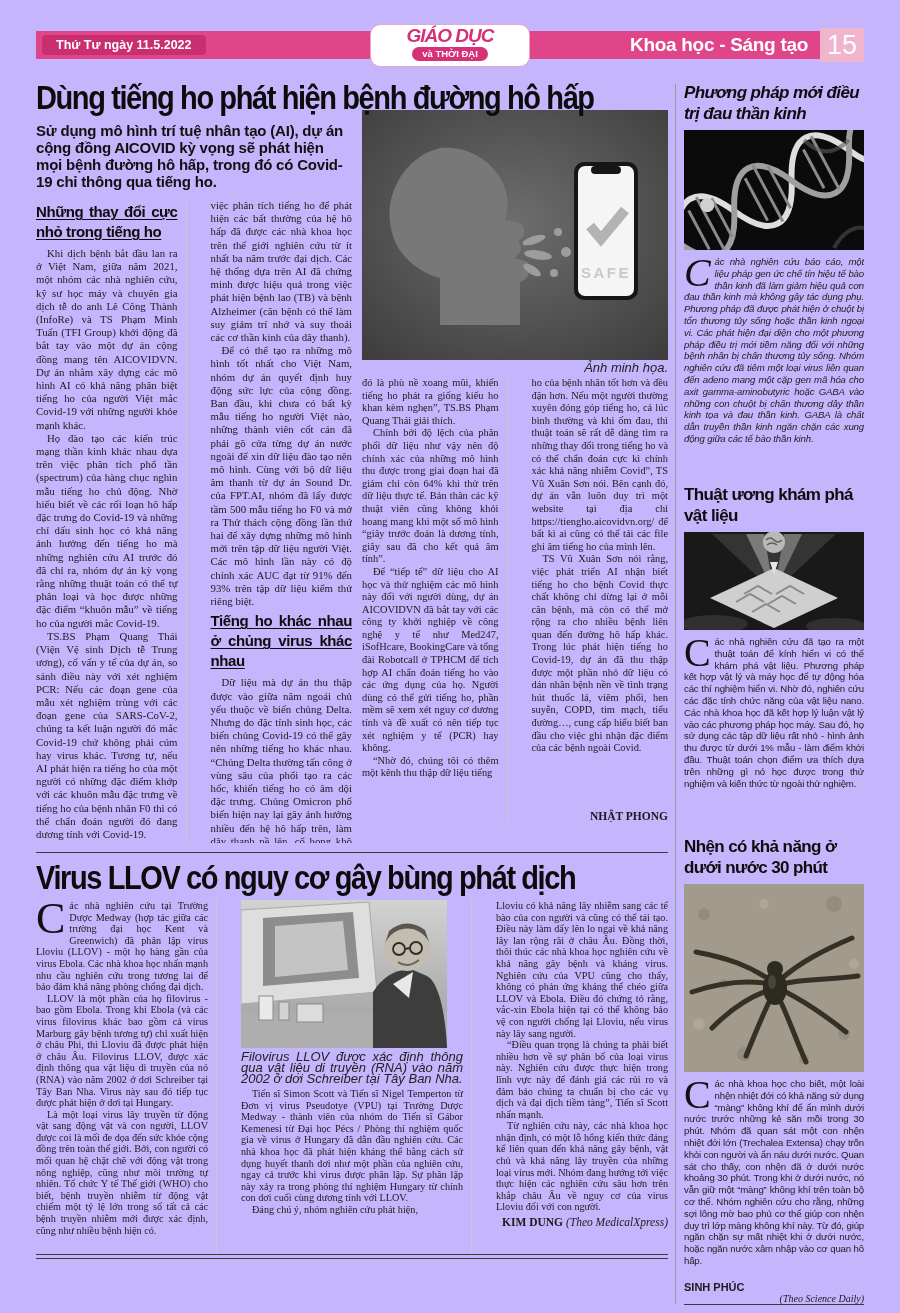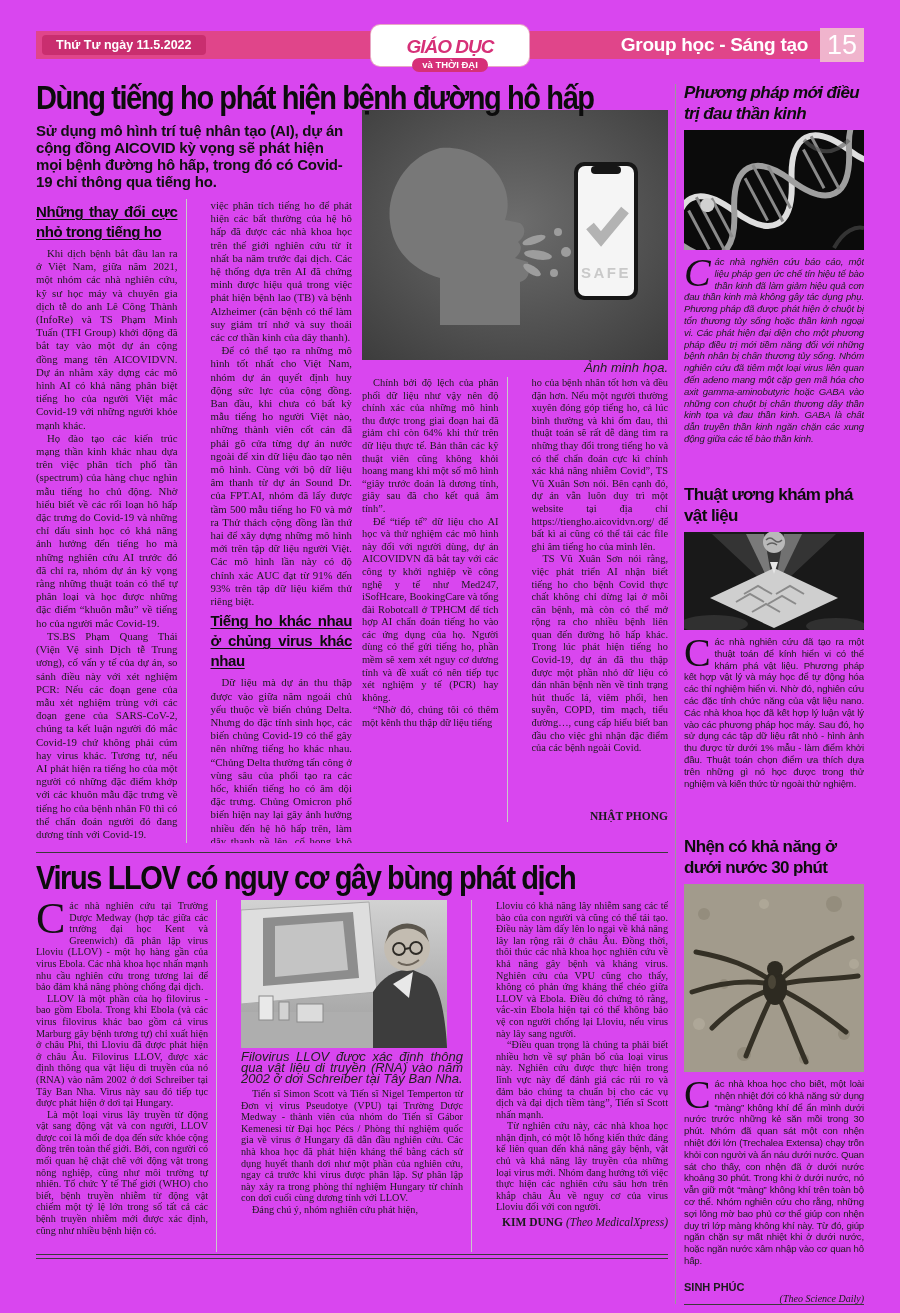--- a/index.html
+++ b/index.html
@@ -1,28 +1,28 @@
 <!DOCTYPE html>
 <html><head>
 <meta charset="utf-8">
 <style>
   html,body{margin:0;padding:0;background:#e9e9e9;}
-  .page{position:relative;width:900px;height:1313px;background:#d946ef;overflow:hidden;
+  .page{position:relative;width:900px;height:1313px;background:#c4b5fd;overflow:hidden;
         font-family:"Liberation Serif",serif;color:#1b1b1b;}
 
   
   .masthead{position:absolute;left:36px;top:31px;width:828px;height:28px;background:#e0458a;}
   .date-box{position:absolute;left:6px;top:4px;height:20px;background:#c92e6f;border-radius:4px;
             color:#fff;font:700 12.5px "Liberation Sans",sans-serif;padding:0 14px;
             display:flex;align-items:center;}
   .logo{position:absolute;left:50%;transform:translateX(-50%);top:-6px;width:158px;height:41px;
         background:#fff;border-radius:9px;display:flex;flex-direction:column;align-items:center;
         box-shadow:0 0 0 1px #e8a7c4;}
   .logo-top{color:#d63078;font:italic 800 19px "Liberation Sans",sans-serif;letter-spacing:-1px;
-            line-height:22px;margin-top:11px;}
+            line-height:22px;margin-top:0;}
   .logo-bottom{background:#d63078;color:#fff;font:700 9.5px "Liberation Sans",sans-serif;
                border-radius:8px;padding:1px 10px;line-height:12px;}
   .section-label{position:absolute;right:56px;top:0;height:28px;display:flex;align-items:center;
                  color:#fff;font:700 19px "Liberation Sans",sans-serif;letter-spacing:-0.3px;}
   .page-num{position:absolute;right:0;top:-3px;width:44px;height:34px;background:#f0b4cd;
             color:#fff;font:300 27px "Liberation Sans",sans-serif;display:flex;
             align-items:center;justify-content:center;}
 
   
   .headline{font-family:"Liberation Sans",sans-serif;font-weight:800;font-size:29px;
@@ -96,21 +96,21 @@
 <body>
 
 <div class="page">
 
   <div class="masthead">
     <div class="date-box">Thứ Tư ngày 11.5.2022</div>
     <div class="logo">
       <div class="logo-top">GIÁO DỤC</div>
       <div class="logo-bottom">và THỜI ĐẠI</div>
     </div>
-    <div class="section-label">Group học - Sáng tạo</div>
+    <div class="section-label">Khoa học - Sáng tạo</div>
     <div class="page-num">15</div>
   </div>
 
   <div class="article1">
     <h1 class="headline">Dùng tiếng ho phát hiện bệnh đường hô hấp</h1>
     <div class="a1-row">
       <div class="a1-left">
         <div class="lede">Sử dụng mô hình trí tuệ nhân tạo (AI), dự án cộng đồng AICOVID kỳ vọng sẽ phát hiện mọi bệnh đường hô hấp, trong đó có Covid-19 chỉ thông qua tiếng ho.</div>
         <div class="cols a1-leftcols a-body">
           <div class="col">
@@ -155,20 +155,21 @@
             <rect x="212" y="52" width="64" height="138" rx="10" fill="#161616"></rect>
             <rect x="216" y="56" width="56" height="130" rx="7" fill="#f5f5f5"></rect>
             <rect x="229" y="56" width="30" height="8" rx="4" fill="#161616"></rect>
             <path d="M228,116 l11,13 l24,-29" fill="none" stroke="#b3b3b3" stroke-width="10"></path>
             <text x="244" y="168" text-anchor="middle" font-family="Liberation Sans, sans-serif" font-size="15" font-weight="bold" letter-spacing="2.5" fill="#c9c9c9">SAFE</text>
           </g>
         </svg>
         <div class="fig-caption cap-right">Ảnh minh họa.</div>
         <div class="cols a1-rightcols a-body">
           <div class="col">
+            <p class="cont">đó là phù nề xoang mũi, khiến tiếng ho phát ra giống kiểu ho khan kèm nghẹn”, TS.BS Phạm Quang Thái giải thích.</p>
             <p>Chính bởi độ lệch của phân phối dữ liệu như vậy nên độ chính xác của những mô hình thu được trong giai đoạn hai đã giảm chỉ còn 64% khi thử trên dữ liệu thực tế. Bản thân các kỹ thuật viên cũng không khỏi hoang mang khi một số mô hình “giây trước đoán là dương tính, giây sau đã cho kết quả âm tính”.</p>
             <p>Để “tiếp tế” dữ liệu cho AI học và thử nghiệm các mô hình này đối với người dùng, dự án AICOVIDVN đã bắt tay với các công ty khởi nghiệp về công nghệ y tế như Med247, iSofHcare, BookingCare và tổng đài Robotcall ở TPHCM để tích hợp AI chẩn đoán tiếng ho vào các ứng dụng của họ. Người dùng có thể gửi tiếng ho, phần mềm sẽ xem xét nguy cơ dương tính và đề xuất có nên tiếp tục xét nghiệm y tế (PCR) hay không.</p>
             <p>“Nhờ đó, chúng tôi có thêm một kênh thu thập dữ liệu tiếng</p>
           </div>
           <div class="col">
             <div class="colwrap">
               <div class="textwrap">
                 <p class="cont">ho của bệnh nhân tốt hơn và đều đặn hơn. Nếu một người thường xuyên đóng góp tiếng ho, cả lúc bình thường và khi ốm đau, thì thuật toán sẽ rất dễ dàng tìm ra những thay đổi trong tiếng ho và có thể chẩn đoán cực kì chính xác khả năng nhiễm Covid”, TS Vũ Xuân Sơn nói. Bên cạnh đó, dự án vẫn luôn duy trì một website tại địa chỉ https://tiengho.aicovidvn.org/ để bất kì ai cũng có thể tải các file ghi âm tiếng ho của mình lên.</p>
                 <p>TS Vũ Xuân Sơn nói rằng, việc phát triển AI nhận biết tiếng ho cho bệnh Covid thực chất không chỉ dừng lại ở mỗi căn bệnh, mà còn có thể mở rộng ra cho nhiều bệnh liên quan đến đường hô hấp khác. Trong lúc phát hiện tiếng ho Covid-19, dự án đã thu thập được một phần nhỏ dữ liệu có dán nhãn bệnh nền về tình trạng hút thuốc lá, viêm phổi, hen suyễn, COPD, tim mạch, tiểu đường…, cung cấp hiểu biết ban đầu cho việc ghi nhận đặc điểm của các bệnh ngoài Covid.</p>
               </div>

